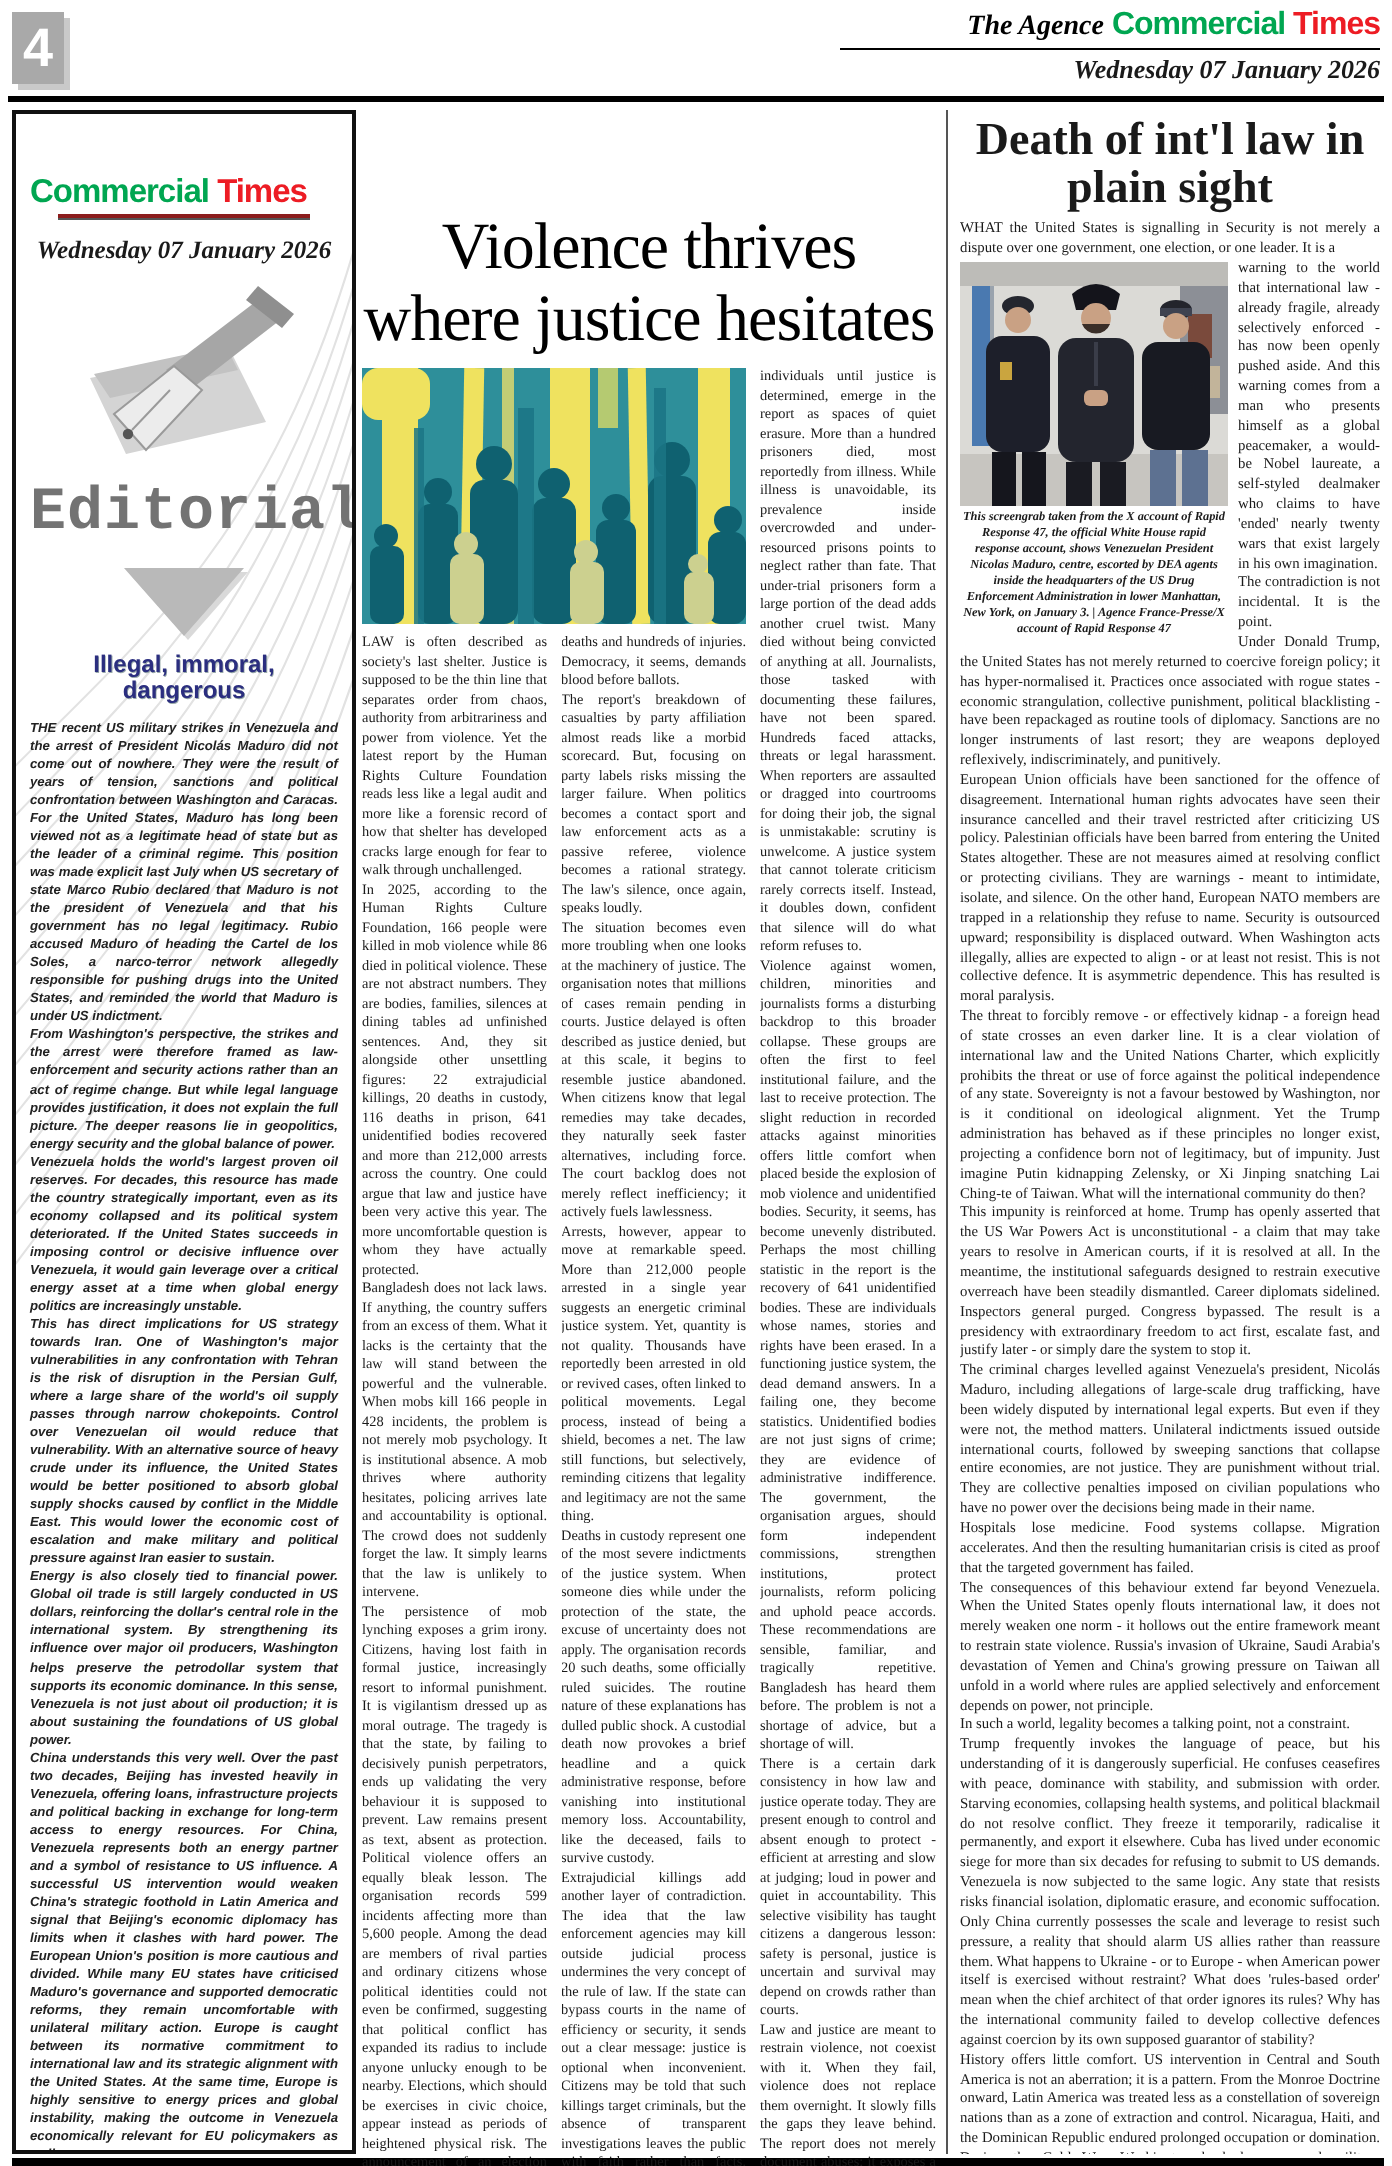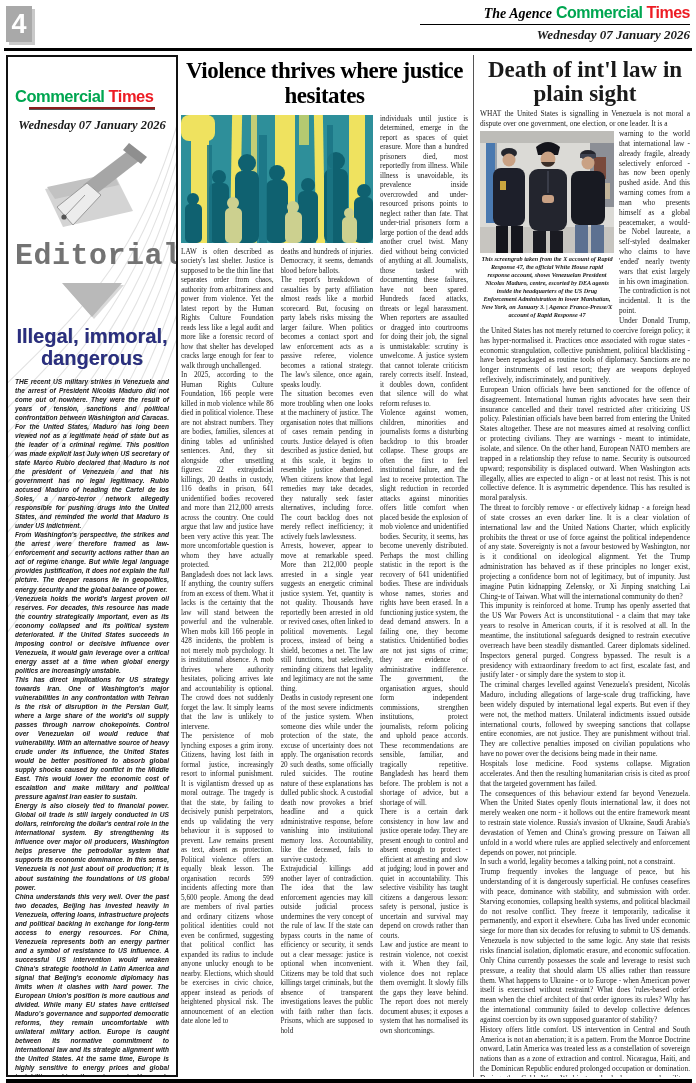--- a/index.html
+++ b/index.html
@@ -33,28 +33,28 @@
   .logo-green { color:#00a651; } .logo-red { color:#ed1c24; }
   .logo-underline { width:126px; margin:1px auto 0; border-top:2px solid #8c1d1d; border-bottom:1px solid #555; height:2px; }
   .ed-date { position:relative; text-align:center; font-style:italic; font-weight:bold; font-size:12.5px; margin-top:8px; }
   .ed-art { position:relative; text-align:center; margin-top:4px; }
   .ed-label { position:relative; text-align:center; font-family:Liberation Mono, monospace;
     font-weight:bold; font-size:30px; color:#737373; letter-spacing:0.5px; margin-top:2px; }
   .ed-triangle { position:relative; width:0; height:0; margin:10px auto 8px;
     border-left:30px solid transparent; border-right:30px solid transparent; border-top:34px solid #b9b9b9;
     filter:drop-shadow(2px 2px 0 #d9d9d9); }
   .ed-headline { position:relative; text-align:center; font-family:"Liberation Sans", sans-serif;
-    font-weight:800; font-size:20px; line-height:1.12; color:#2b2e7f; text-shadow:0.4px 0.4px 0 #9aa; margin-bottom:7px; }
+    font-weight:800; font-size:12px; line-height:1.12; color:#2b2e7f; text-shadow:0.4px 0.4px 0 #9aa; margin-bottom:7px; }
   .ed-body { position:relative; font-family:"Liberation Sans", sans-serif; font-style:italic; font-weight:bold;
     font-size:6.6px; line-height:1.37; text-align:justify; white-space:pre-line; color:#222; }
 
   
   .center-article { width:294px; padding:0 4px 0 3px; flex:none; }
-  .center-headline { font-family:"Liberation Serif", serif; font-weight:bold; font-size:23px;
-    line-height:1.08; text-align:center; letter-spacing:-0.5px; color:#000; padding:4px 0 6px; }
+  .center-headline { font-family:"Liberation Serif", serif; font-weight:normal; font-size:33px;
+    line-height:1.08; text-align:center; letter-spacing:-0.5px; color:#000; padding:4px 0 6px;margin-top:48px; }
   .center-body { display:flex; gap:7px; height:975px; overflow:hidden; }
   .center-left { width:192px; flex:none; }
   .center-image { width:192px; height:128px; margin-bottom:5px; }
   .center-image svg { display:block; }
   .center-cols { display:flex; gap:7px; height:838px; overflow:hidden; }
   .ncol { flex:1; font-size:7.2px; line-height:1.32; text-align:justify; white-space:pre-line; overflow:hidden; }
   .col-c { width:88px; flex:none; height:975px; }
 
   .vrule { width:1px; background:#555; margin:0 1px; flex:none; }
 
@@ -204,21 +204,21 @@
 There is a certain dark consistency in how law and justice operate today. They are present enough to control and absent enough to protect - efficient at arresting and slow at judging; loud in power and quiet in accountability. This selective visibility has taught citizens a dangerous lesson: safety is personal, justice is uncertain and survival may depend on crowds rather than courts.
 Law and justice are meant to restrain violence, not coexist with it. When they fail, violence does not replace them overnight. It slowly fills the gaps they leave behind. The report does not merely document abuses; it exposes a system that has normalised its own shortcomings.</div>
       </div>
     </section>
 
     <div class="vrule"></div>
 
     <section class="right-article">
       <h1 class="right-headline">Death of int'l law in plain sight</h1>
       <div class="right-body">
-        <p class="right-intro">WHAT the United States is signalling in Venezuela is not moral a dispute over one government, one election, or one leader. It is a</p>
+        <p class="right-intro">WHAT the United States is signalling in Security is not merely a dispute over one government, one election, or one leader. It is a</p>
         <figure class="right-figure">
           <svg width="134" height="122" viewBox="0 0 134 122">
             <rect width="134" height="122" fill="#dbdad6"></rect>
             <rect x="0" y="0" width="134" height="12" fill="#bdbcb8"></rect>
             <rect x="6" y="12" width="9" height="80" fill="#4a79b0"></rect>
             <rect x="15" y="12" width="2" height="80" fill="#9aa3ad"></rect>
             <rect x="110" y="12" width="24" height="64" fill="#8c8f96"></rect>
             <rect x="114" y="26" width="12" height="22" fill="#7a4a3c"></rect>
             <rect x="116" y="52" width="14" height="16" fill="#c2b49a"></rect>
             <rect x="0" y="96" width="134" height="26" fill="#c7c5c0"></rect>

